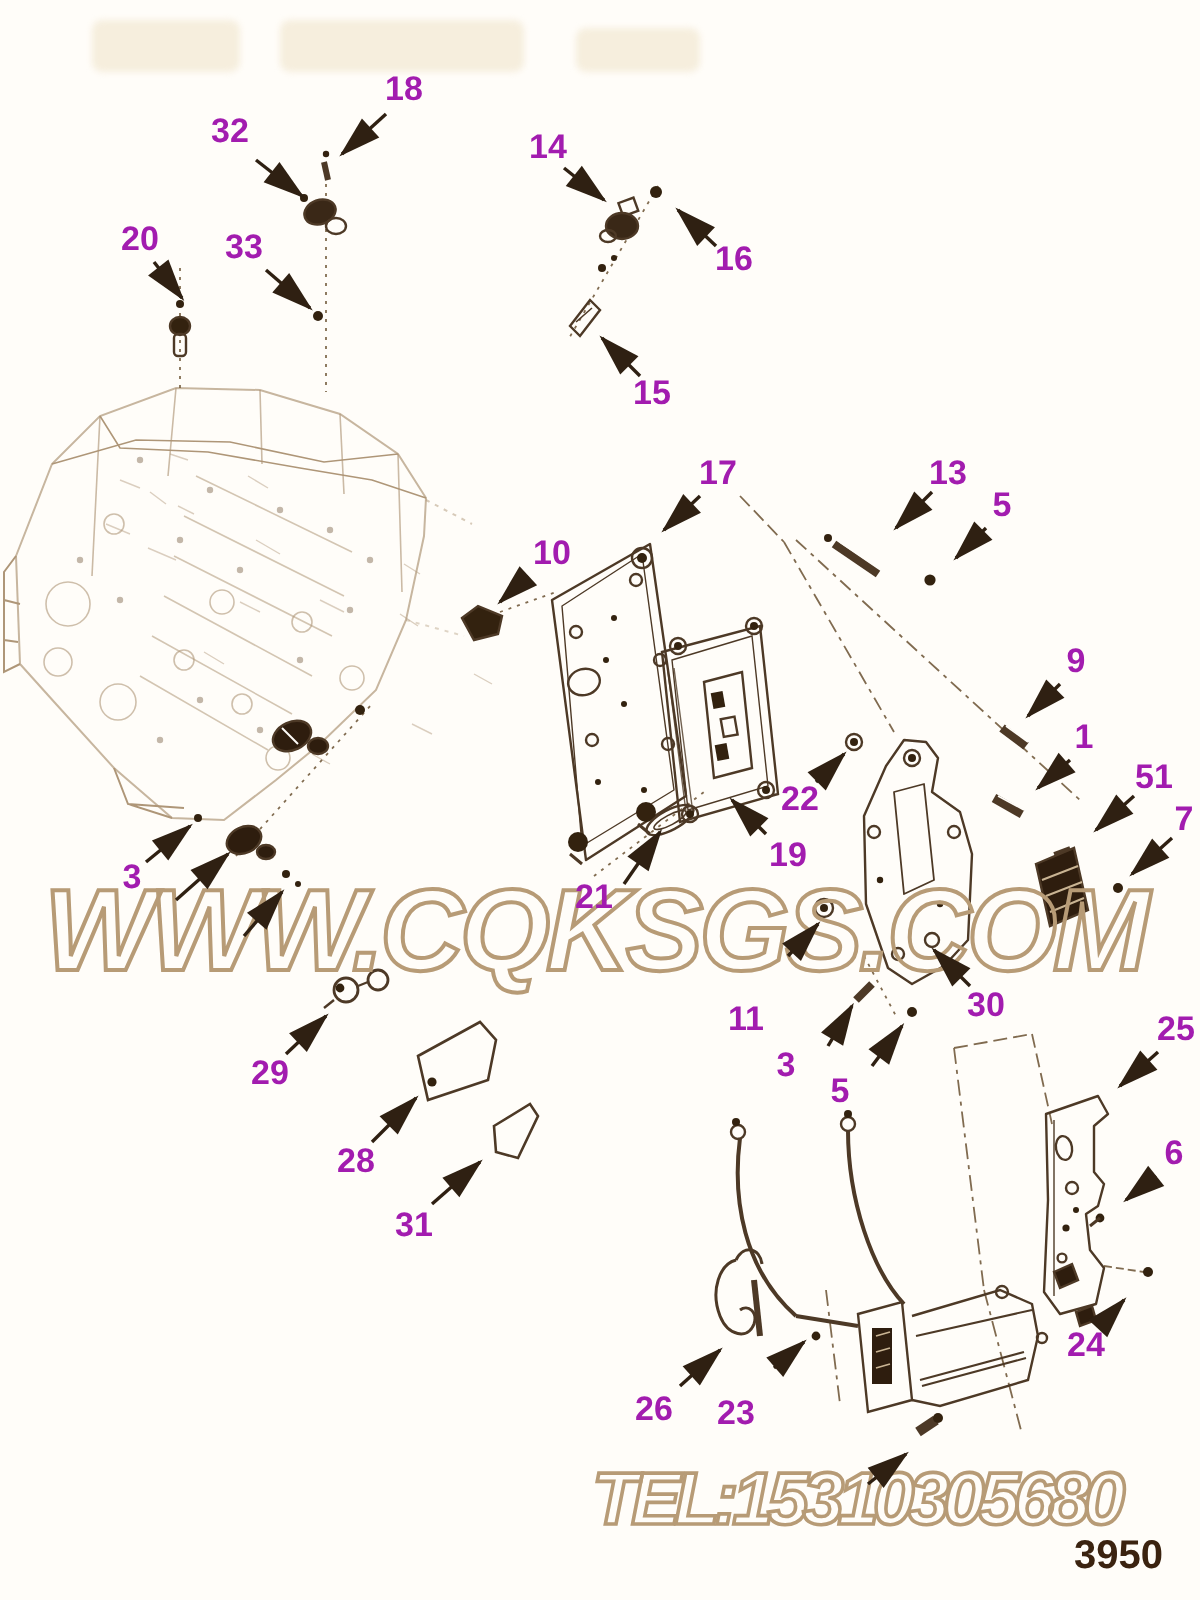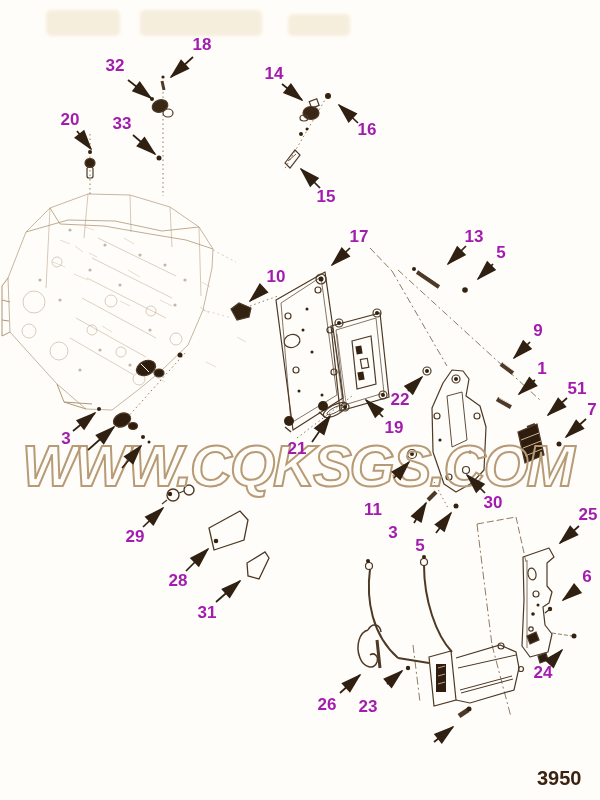--- a/index.html
+++ b/index.html
@@ -275,20 +275,21 @@
       </g>
       <g stroke-width="1.3">
         <polygon points="209,528 240,511 248,520 244,540 214,550"></polygon>
         <circle cx="216" cy="541" r="2.3" fill="#33220f" stroke="none"></circle>
       </g>
       <polygon points="247,563 265,552 269,558 259,579 248,576" stroke-width="1.3"></polygon>
     </g>
   </svg>
 
   <div class="wm wm-site">WWW.CQKSGS.COM</div>
+  <div class="wm wm-tel">TEL:15310305680</div>
   <div class="wm wm-phone">023-65830950</div>
 
   <svg width="600" height="800" viewBox="0 0 600 800" style="z-index:3">
     <defs>
       <marker id="ah" viewBox="0 0 12 8" refX="11" refY="4" markerWidth="13" markerHeight="8.7" orient="auto">
         <path d="M0.5,0.5 L12,4 L0.5,7.5 Z" fill="#2f2012"></path>
       </marker>
     </defs>
     <g stroke="#2f2012" stroke-width="1.7">
       <line x1="193" y1="57" x2="171" y2="77" marker-end="url(#ah)"></line>

